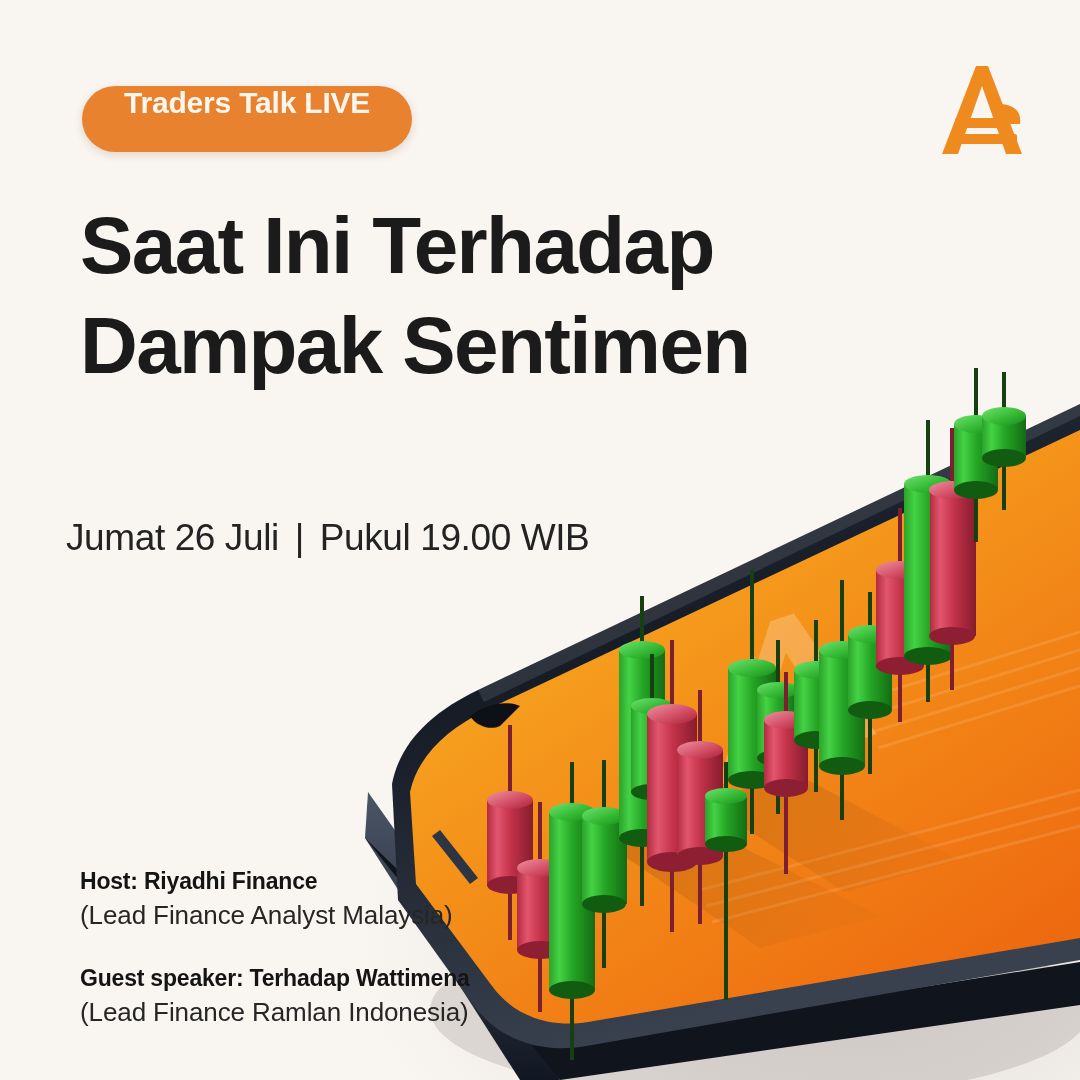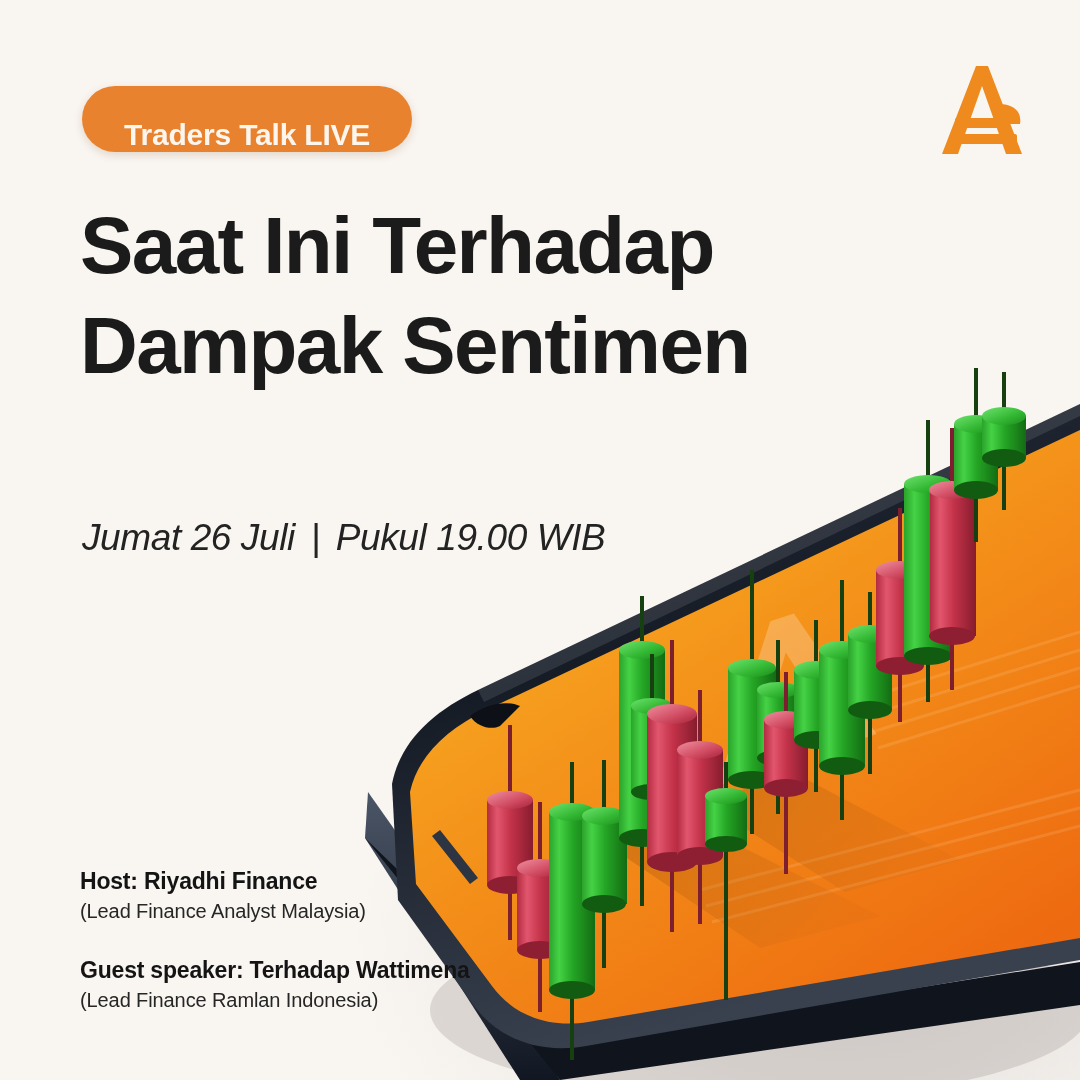--- a/index.html
+++ b/index.html
@@ -14,55 +14,55 @@
     background:
       radial-gradient(ellipse 700px 420px at 78% 88%, rgba(205,200,198,0.55) 0%, rgba(249,245,241,0) 70%),
       #f9f5f1;
     overflow:hidden;
   }
 
   
   .badge{
     position:absolute;left:82px;top:86px;
     height:66px;padding:0 42px;
-    display:flex;align-items:flex-end;justify-content:center;
+    display:flex;align-items:flex-start;justify-content:center;
     background:#e8822e;border-radius:999px;
     color:#fdf6ef;font-size:30px;font-weight:bold;
     letter-spacing:-0.2px;
     box-shadow:0 3px 8px rgba(120,70,20,0.18);
   }
 
   
   .logo{position:absolute;right:52px;top:62px;width:92px;height:96px;}
 
   
   .headline{
     position:absolute;left:80px;top:196px;width:760px;
     color:#1b1b1b;
     font-size:80px;font-weight:bold;line-height:100px;
     letter-spacing:-1.6px;
   }
   .headline .l{display:block;white-space:nowrap;}
 
   .subtitle{
-    position:absolute;left:82px;top:517px;
+    position:absolute;left:66px;top:517px;
     color:#232323;font-size:37px;font-weight:normal;
-    letter-spacing:-0.4px;white-space:nowrap;font-style:italic;
+    letter-spacing:-0.4px;white-space:nowrap;
   }
   .subtitle .sep{display:inline-block;padding:0 6px;font-weight:300;}
 
   
   .credits{position:absolute;left:80px;top:868px;width:520px;}
   .credit-block{margin-bottom:34px;}
   .credit-name{
     color:#141414;font-size:23px;font-weight:bold;
     letter-spacing:-0.2px;margin-bottom:5px;white-space:nowrap;
   }
   .credit-role{
-    color:#262626;font-size:20px;font-weight:normal;
+    color:#262626;font-size:26px;font-weight:normal;
     letter-spacing:-0.1px;white-space:nowrap;
   }
 
   
   .illustration{
     position:absolute;left:0;top:0;width:1080px;height:1080px;
     pointer-events:none;
   }
   .illustration svg{display:block;}
 </style>

